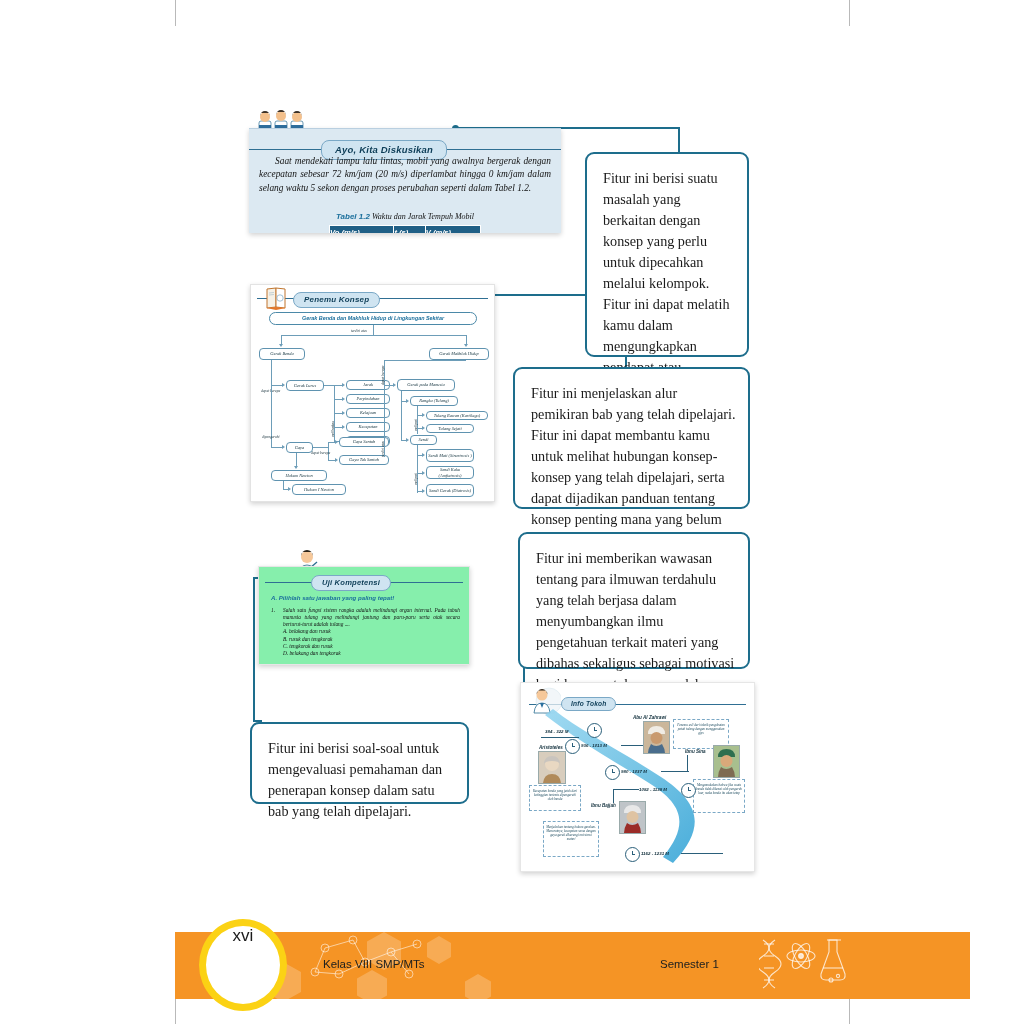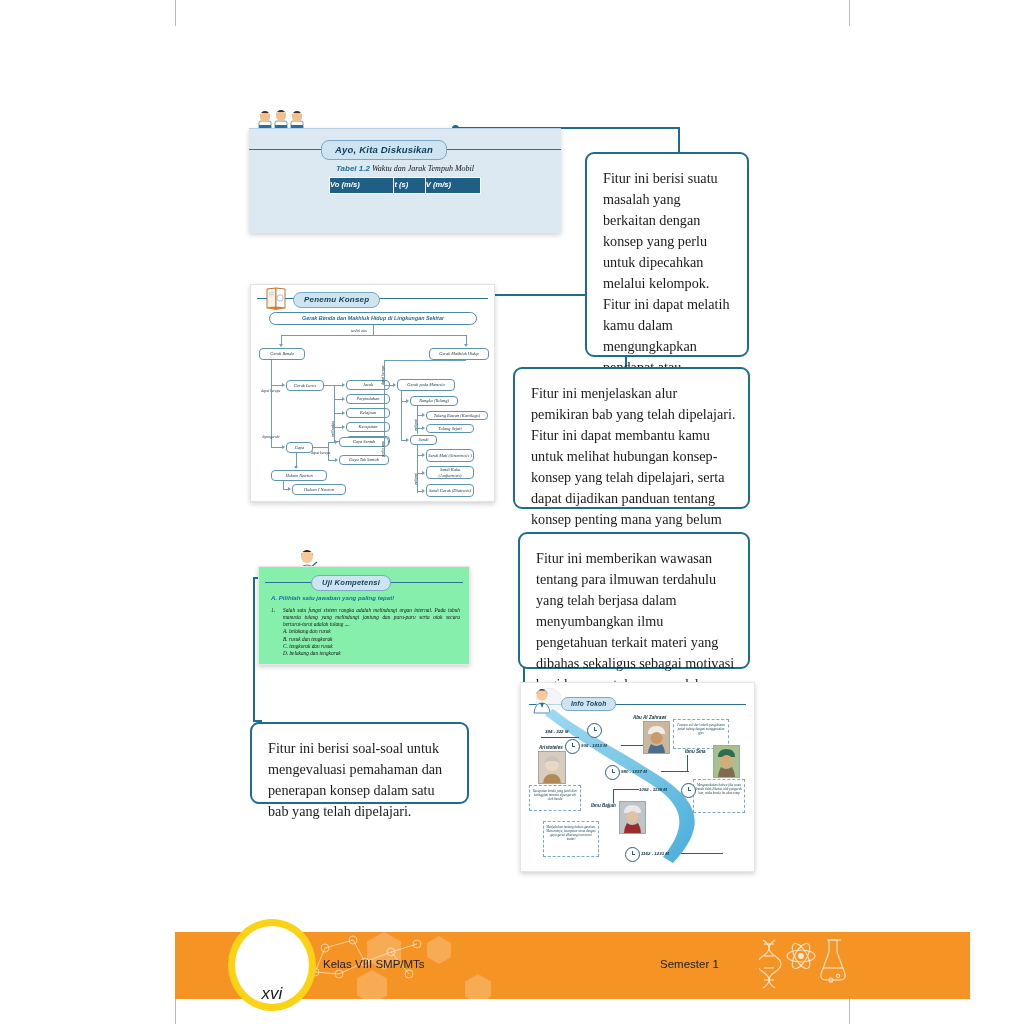--- a/index.html
+++ b/index.html
@@ -68,21 +68,21 @@
     white-space:nowrap;
   }
   .diskusi-body{
     position:absolute;left:10px;right:10px;top:26px;
     font-family:"Liberation Serif", serif;
     font-size:9.4px;line-height:1.42;color:#111;
     text-align:justify;
   }
   .diskusi-body .ind{text-indent:16px;display:block;}
   .tbl-cap{
-    text-align:center;font-size:8px;margin-top:8px;color:#111;
+    text-align:center;font-size:8px;margin-top:16px;color:#111;
   }
   .tbl-cap b{color:#1b6f9c;font-family:"Liberation Sans",sans-serif;font-size:8px;}
   .mini-table{
     margin:3px auto 16px;border-collapse:collapse;width:152px;
   }
   .mini-table th{
     background:#1f5f86;color:#fff;font-family:"Liberation Sans",sans-serif;
     font-size:7.6px;font-weight:bold;border:1px solid #fff;padding:2px 0;
   }
 
@@ -175,25 +175,25 @@
     position:absolute;left:175px;top:932px;width:795px;height:67px;
     background:#f59425;
   }
   .footer .hexlayer{position:absolute;inset:0;overflow:hidden;}
   .hex{position:absolute;background:rgba(255,255,255,.22);}
   .foot-label{
     position:absolute;font-family:"Liberation Sans",sans-serif;
     font-size:11.5px;color:#20211f;
   }
   .pagecircle{
-    position:absolute;left:228px;top:919px;width:88px;height:92px;
+    position:absolute;left:199px;top:919px;width:88px;height:92px;
     border-radius:50%;background:#fff;
     border:7px solid #fbd214;
     box-sizing:border-box;
-    display:flex;align-items:flex-end;justify-content:center;font-style:italic;
+    display:flex;align-items:flex-start;justify-content:center;
   }
   .pagecircle .pn{
     font-family:"Liberation Sans",sans-serif;font-size:17px;color:#1a1a1a;
   }
 </style>
 </head>
 <body>
 
 <div class="page">
 
@@ -252,20 +252,21 @@
       <path d="M5 6 a5 5 0 0 1 10 0 l-1 -3 -8 0z" fill="#3c3127"></path>
       <path d="M21 5 a5 5 0 0 1 10 0 l-1 -3 -8 0z" fill="#3c3127"></path>
       <path d="M37 6 a5 5 0 0 1 10 0 l-1 -3 -8 0z" fill="#3c3127"></path>
     </g>
   </svg>
 
   <div class="panel diskusi panel-shadow">
     <div class="rule"></div>
     <div class="tabpill" style="left:72px;top:11px;">Ayo, Kita Diskusikan</div>
     <div class="diskusi-body">
+      <span class="ind">Saat mendekati lampu lalu lintas, mobil yang awalnya bergerak dengan kecepatan sebesar 72 km/jam (20 m/s) diperlambat hingga 0 km/jam dalam selang waktu 5 sekon dengan proses perubahan seperti dalam Tabel 1.2.</span>
       <div class="tbl-cap">
         <b>Tabel 1.2</b><span> Waktu dan Jarak Tempuh Mobil</span>
       </div>
       <table class="mini-table">
         <tbody>
             <tr>
           <th>Vo (m/s)</th>
           <th>t (s)</th>
           <th>V (m/s)</th>
         </tr>

